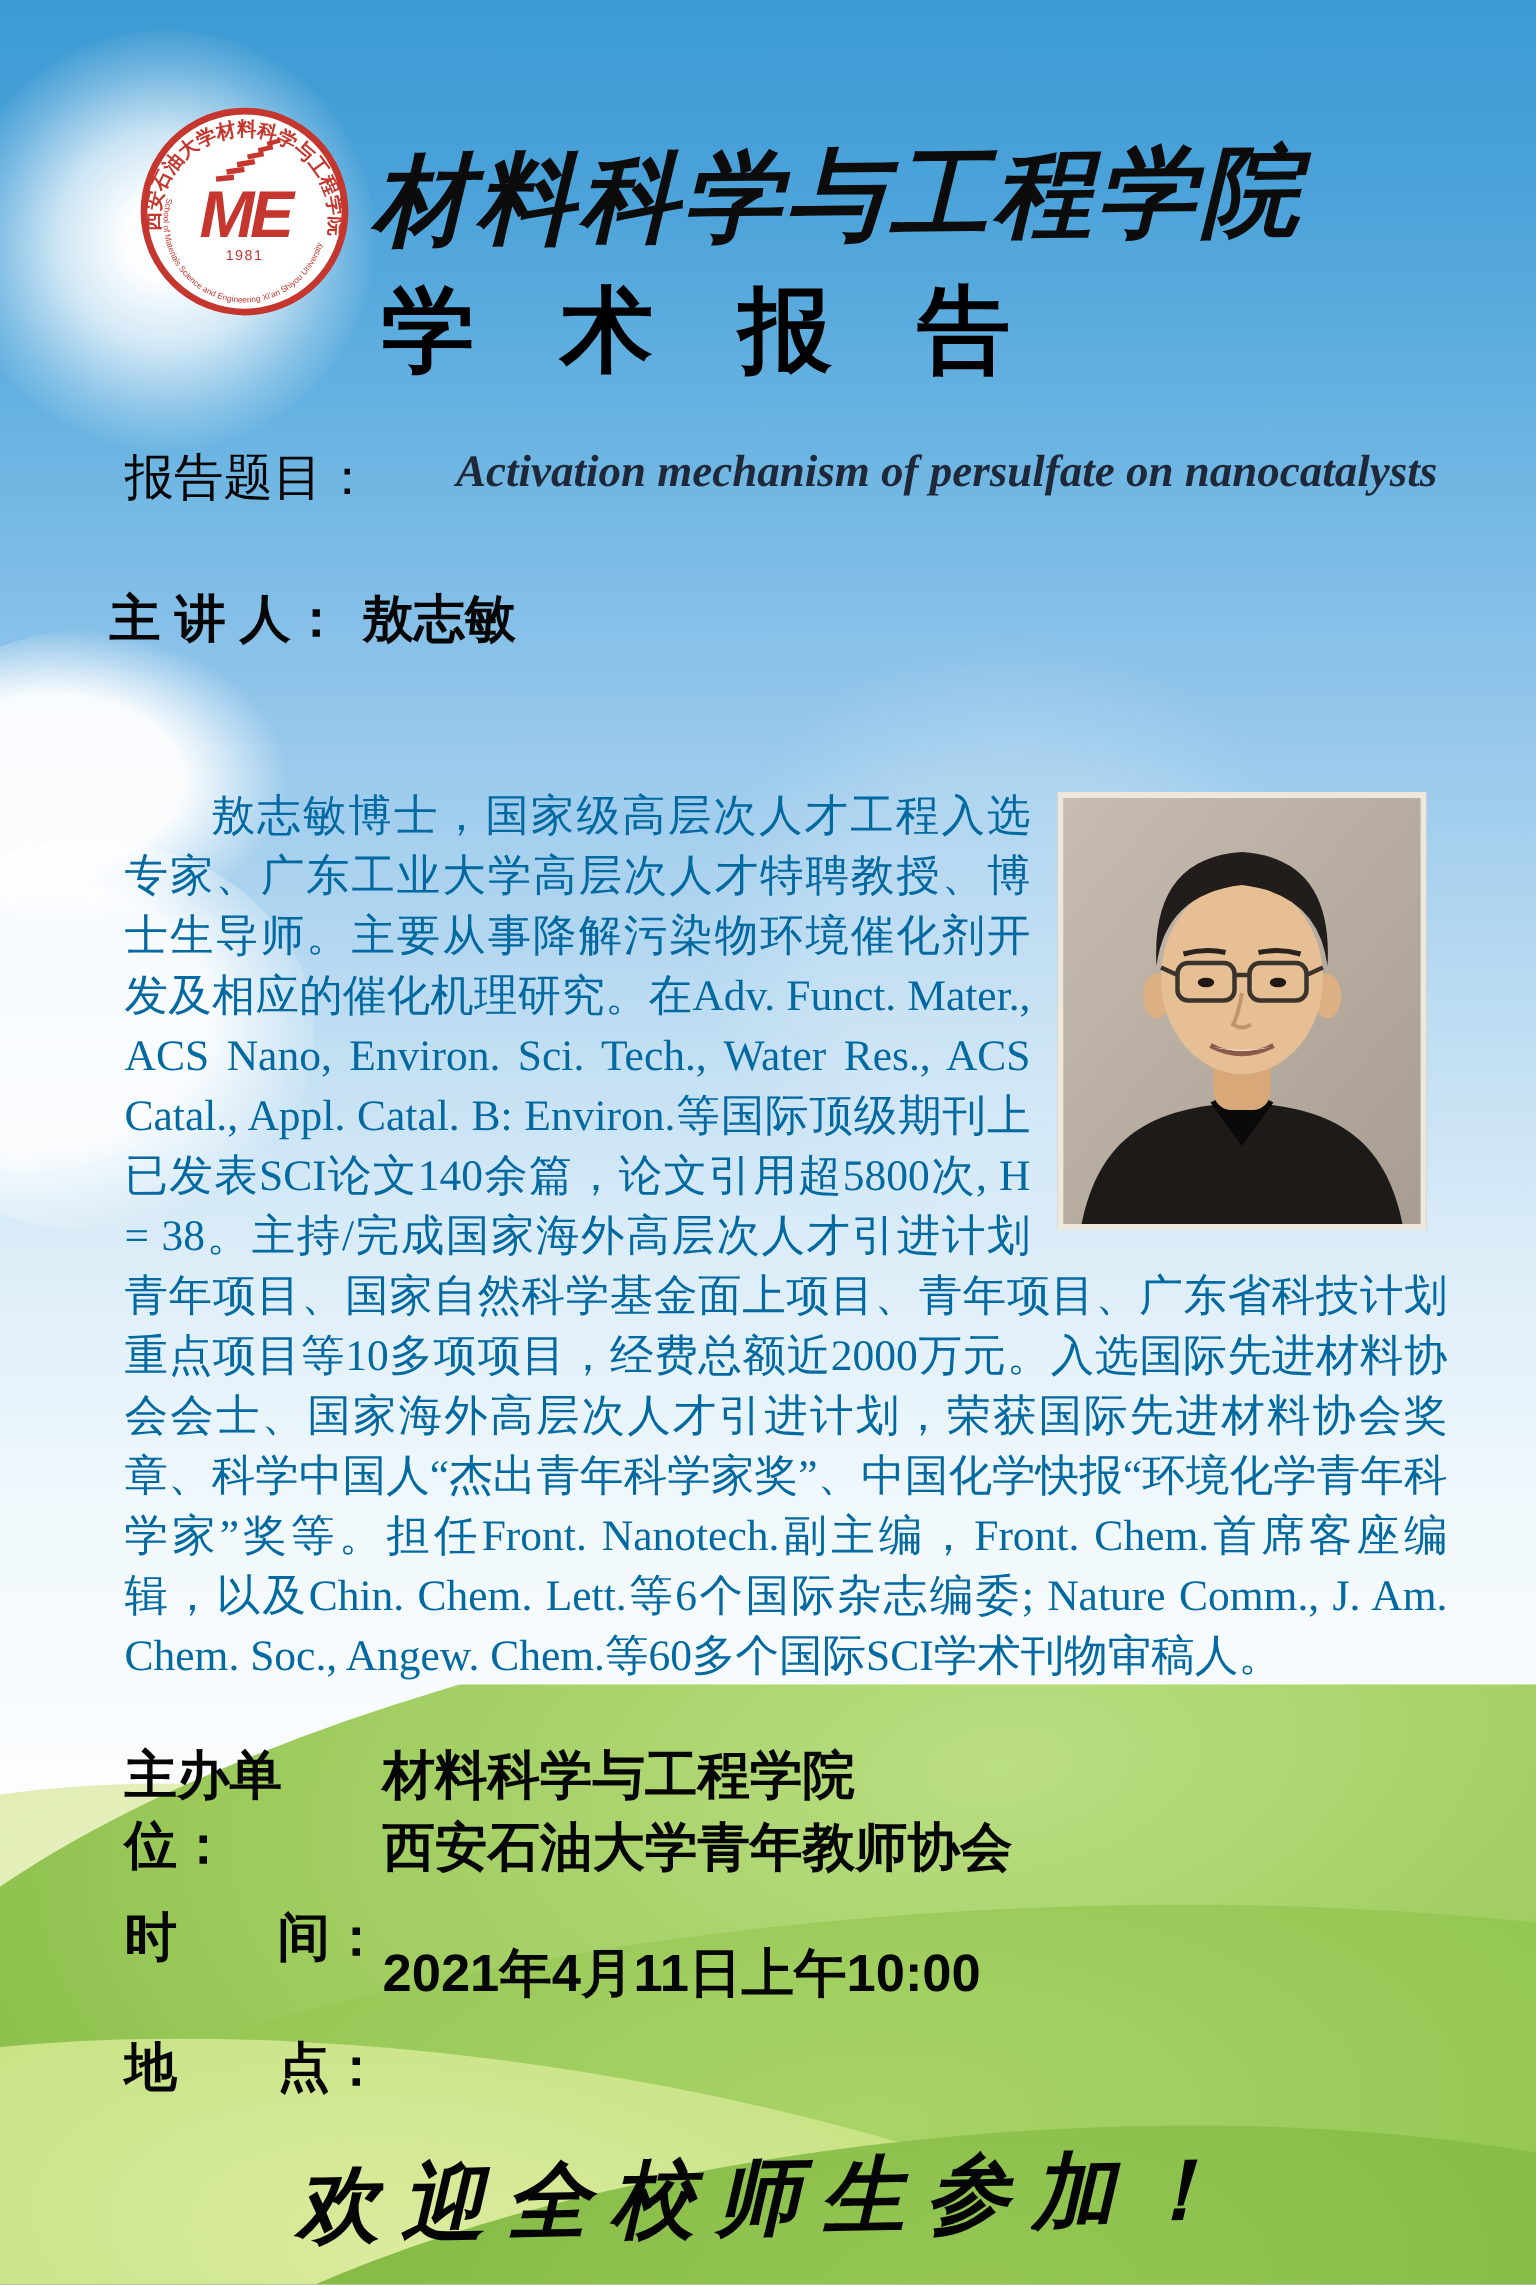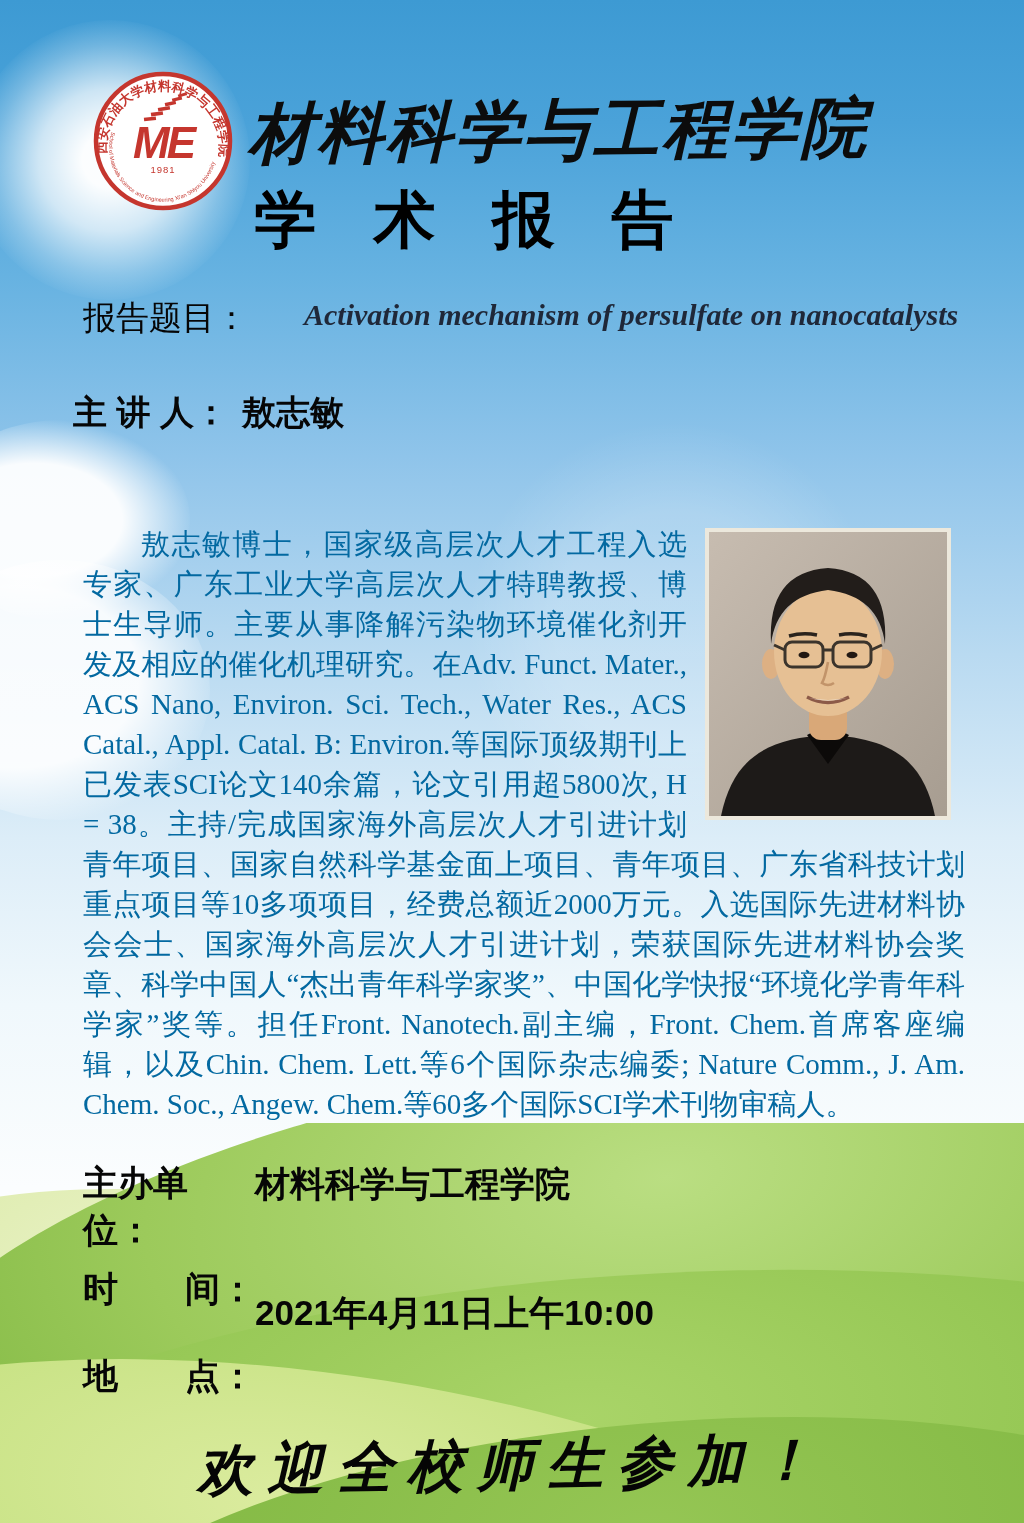--- a/index.html
+++ b/index.html
@@ -170,20 +170,21 @@
         <path d="M100,166 Q119,171 138,166 Q119,170 100,166 Z" fill="#f4ece2"></path>
       </svg>
     </span><span>敖志敏博士，国家级高层次人才工程入选专家、广东工业大学高层次人才特聘教授、博士生导师。主要从事降解污染物环境催化剂开发及相应的催化机理研究。在Adv. Funct. Mater., ACS Nano, Environ. Sci. Tech., Water Res., ACS Catal., Appl. Catal. B: Environ.等国际顶级期刊上已发表SCI论文140余篇，论文引用超5800次, H = 38。主持/完成国家海外高层次人才引进计划青年项目、国家自然科学基金面上项目、青年项目、广东省科技计划重点项目等10多项项目，经费总额近2000万元。入选国际先进材料协会会士、国家海外高层次人才引进计划，荣获国际先进材料协会奖章、科学中国人“杰出青年科学家奖”、中国化学快报“环境化学青年科学家”奖等。担任Front. Nanotech.副主编，Front. Chem.首席客座编辑，以及Chin. Chem. Lett.等6个国际杂志编委; Nature Comm., J. Am. Chem. Soc., Angew. Chem.等60多个国际SCI学术刊物审稿人。</span>
   </div>
 
   <div class="footer">
     <div class="f-row">
       <span class="f-label">主办单位：</span>
       <span class="f-vcol">
         <div>材料科学与工程学院</div>
+        <div>西安石油大学青年教师协会</div>
       </span>
     </div>
     <div class="f-row tight">
       <span class="f-label split">
         <span>时</span>
         <span>间：</span>
       </span>
       <span class="f-value">2021年4月11日上午10:00</span>
     </div>
     <div class="f-row">

